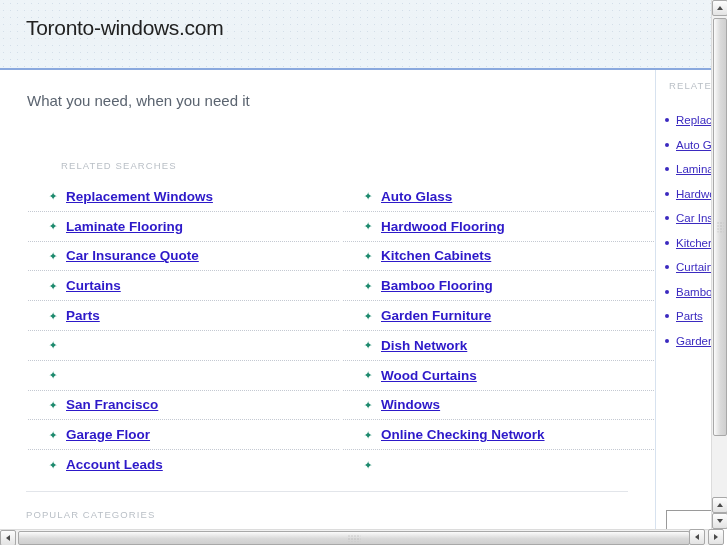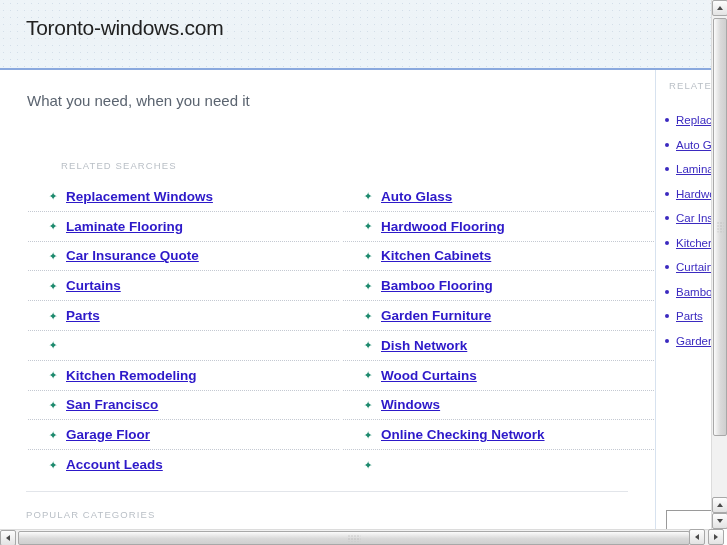--- a/index.html
+++ b/index.html
@@ -335,21 +335,20 @@
               </div>
               <div class="rs-item">
                 <span class="rs-bullet">✦</span>
                 <span class="rs-link">Parts</span>
               </div>
               <div class="rs-item">
                 <span class="rs-bullet">✦</span>
               </div>
               <div class="rs-item">
                 <span class="rs-bullet">✦</span>
-                <span class="rs-link">Kitchen Remodeling</span>
               </div>
               <div class="rs-item">
                 <span class="rs-bullet">✦</span>
                 <span class="rs-link">San Francisco</span>
               </div>
               <div class="rs-item">
                 <span class="rs-bullet">✦</span>
                 <span class="rs-link">Garage Floor</span>
               </div>
               <div class="rs-item">

